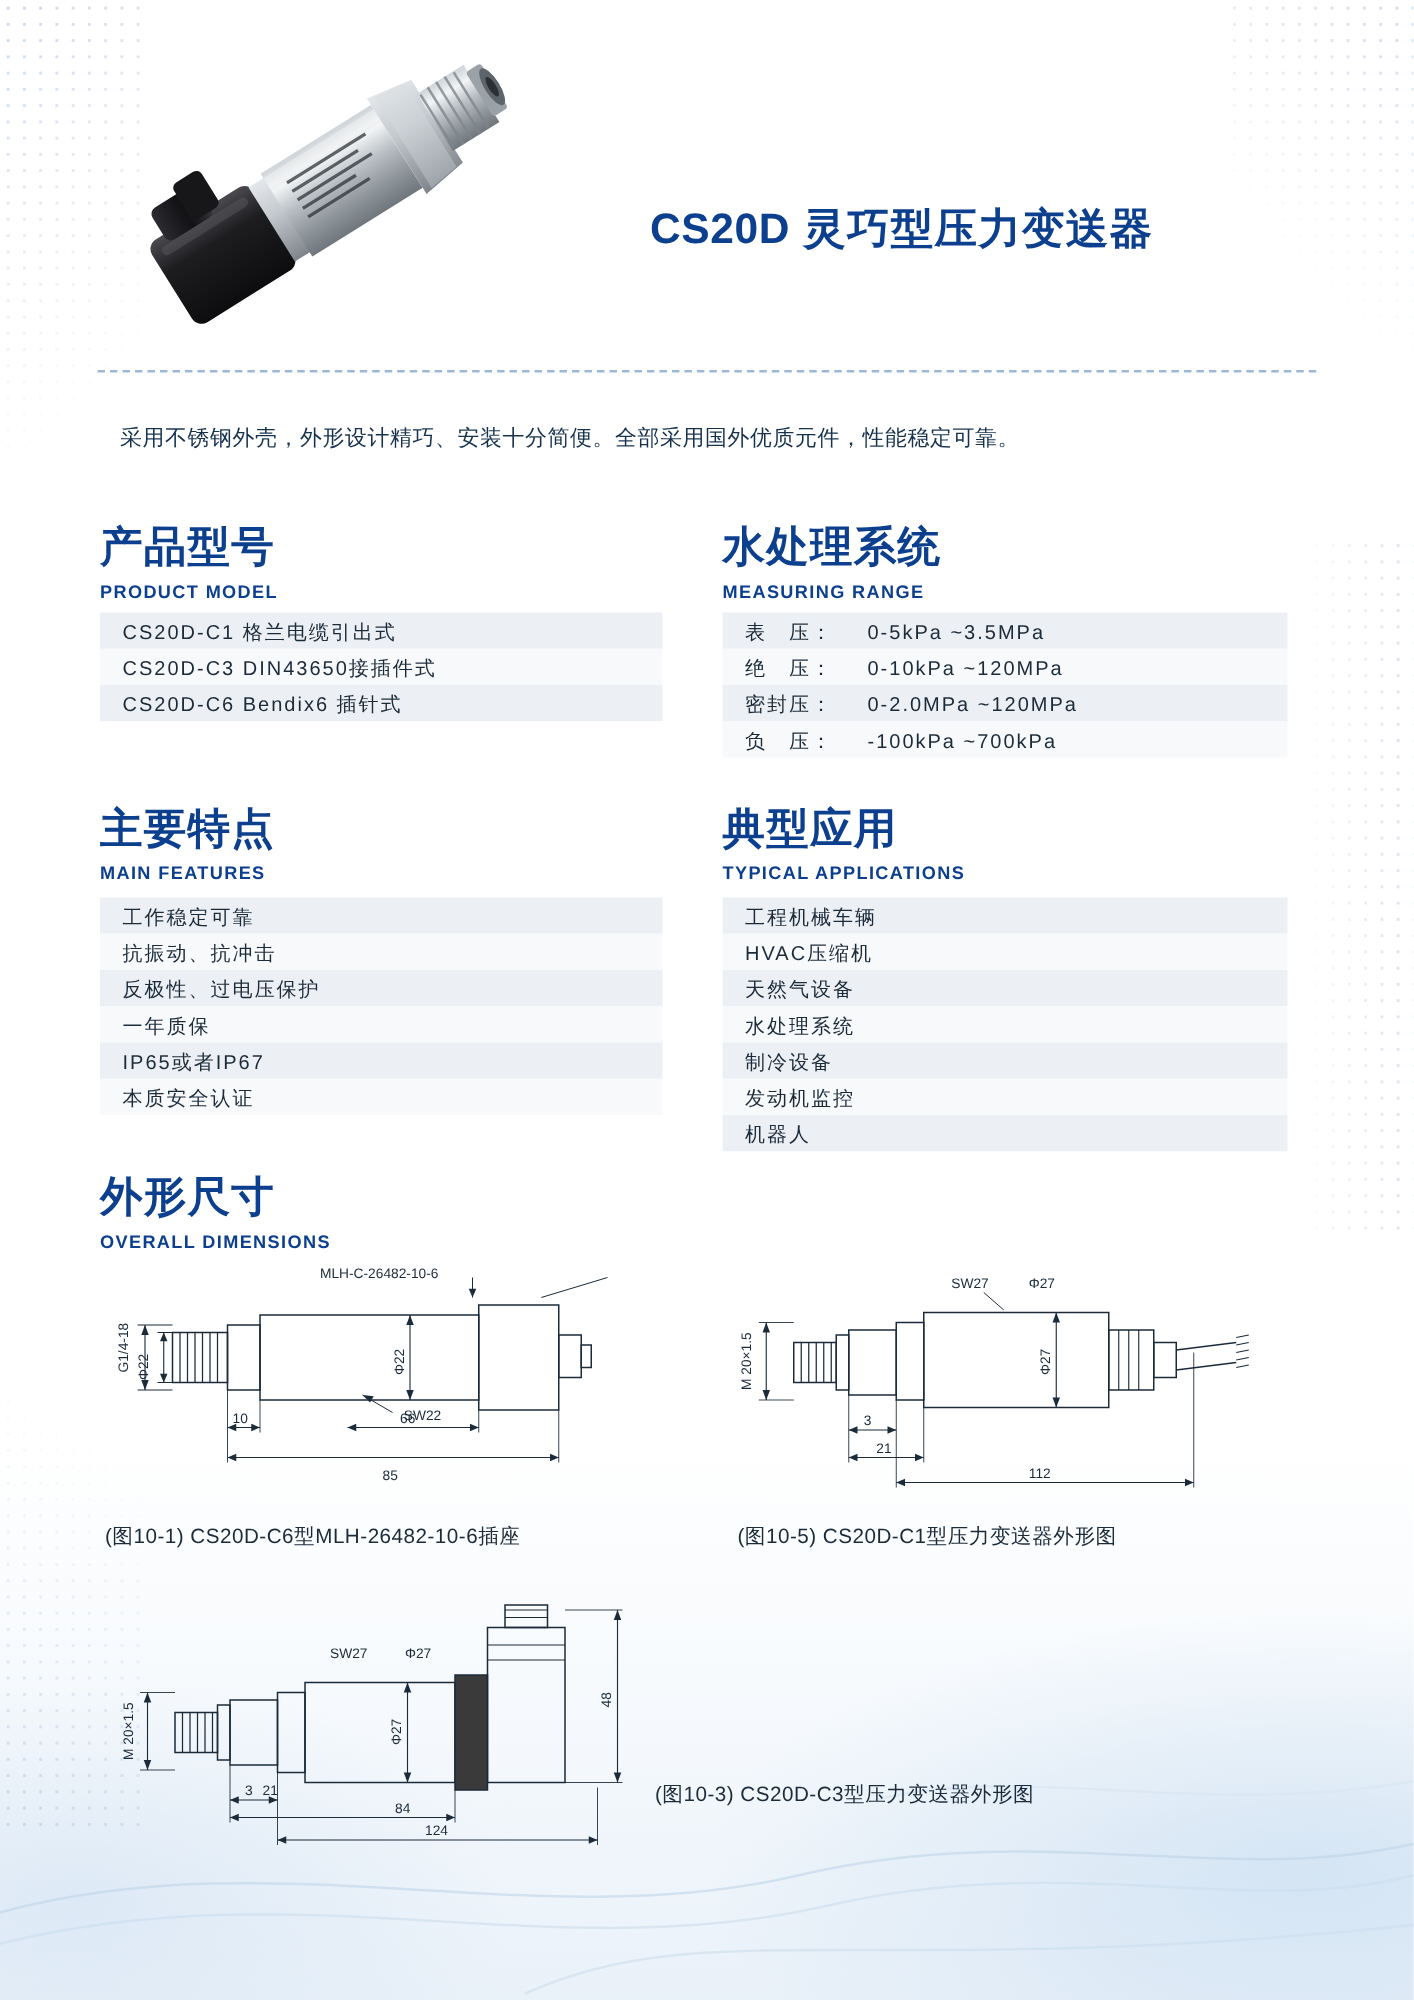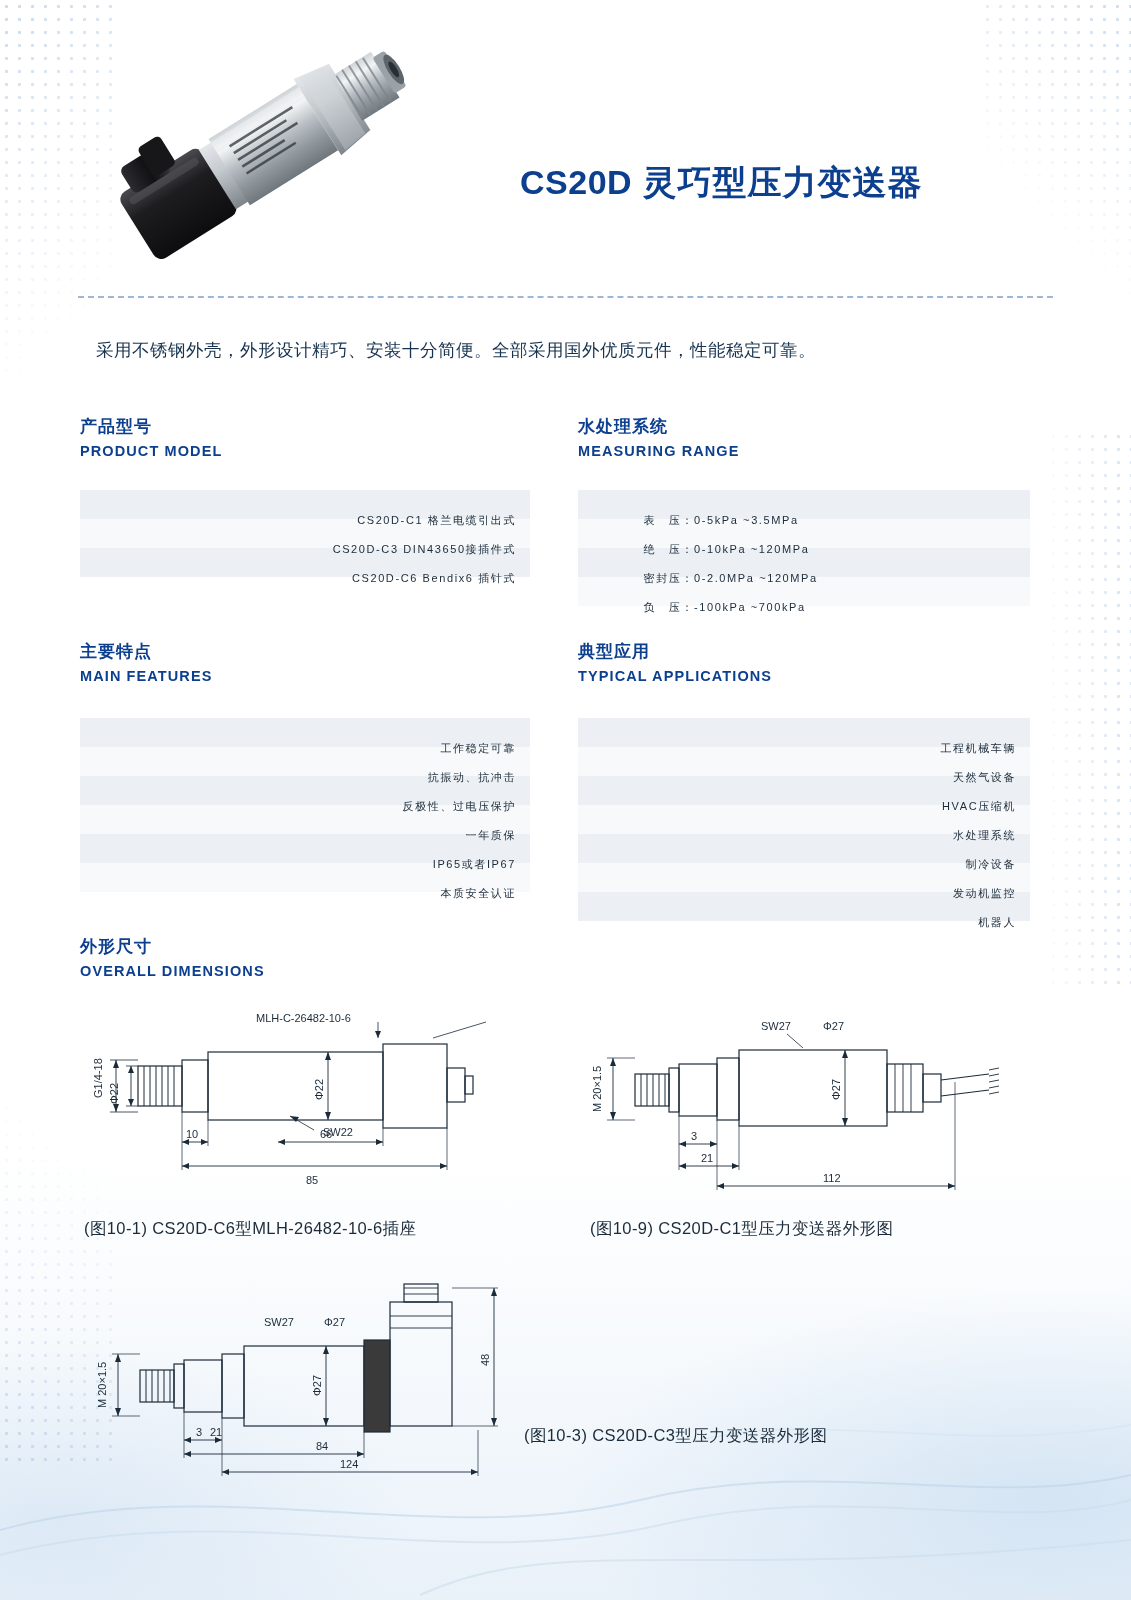--- a/index.html
+++ b/index.html
@@ -54,30 +54,29 @@
     border-top: 2px dashed #9db8d6;
   }
 
   .intro {
     position: absolute; left: 96px; top: 338px; width: 960px;
     font-size: 17.5px; color: #16324f; letter-spacing: .5px;
   }
 
   
   .sec-h { position: absolute; }
-  .sec-h .cn { font-size: 17px; font-weight: bold; color: #0d3f8f; letter-spacing: 1px; }
+  .sec-h .cn { font-size: 34px; font-weight: bold; color: #0d3f8f; letter-spacing: 1px; }
   .sec-h .en { font-size: 14.5px; font-weight: bold; color: #0d3f8f; letter-spacing: 1.1px; margin-top: 5px; }
 
   
   .listbox { position: absolute; }
   .listbox .row {
-    font-size: 11px; color: #1b2b3a; letter-spacing: 1.6px;
-    padding: 20px 14px 4px 18px; height: 29px; line-height: 21px;
+    font-size: 16px; color: #1b2b3a; letter-spacing: 1.6px;
+    padding: 6px 14px 4px 18px; height: 29px; line-height: 21px;
     white-space: nowrap;
-    text-align: right;
   }
   .listbox .row:nth-child(odd) { background: #eceff3; }
   .listbox .row:nth-child(even) { background: #f7f9fb; }
   .listbox.range .row { display: flex; }
   .listbox.range .k { width: 98px; flex: none; }
   .listbox.range .v { }
 
   
   .fig { position: absolute; }
   .fig-cap { position: absolute; font-size: 16.5px; color: #1b2b3a; letter-spacing: .4px; }
@@ -222,22 +221,22 @@
     <div class="row">IP65或者IP67</div>
     <div class="row">本质安全认证</div>
   </div>
 
   <div class="sec-h" style="left:578px; top:640px;">
     <div class="cn">典型应用</div>
     <div class="en">TYPICAL APPLICATIONS</div>
   </div>
   <div class="listbox" style="left:578px; top:718px; width:452px;">
     <div class="row">工程机械车辆</div>
+    <div class="row">HVAC压缩机</div>
     <div class="row">天然气设备</div>
-    <div class="row">HVAC压缩机</div>
     <div class="row">水处理系统</div>
     <div class="row">制冷设备</div>
     <div class="row">发动机监控</div>
     <div class="row">机器人</div>
   </div>
 
   <div class="sec-h" style="left:80px; top:935px;">
     <div class="cn">外形尺寸</div>
     <div class="en">OVERALL DIMENSIONS</div>
   </div>
@@ -383,21 +382,21 @@
     <g fill="#1b2b3a" font-size="11">
       <text x="26" y="104" transform="rotate(-90 26 104)">M 20×1.5</text>
       <text x="265" y="92" transform="rotate(-90 265 92)">Φ27</text>
       <text x="186" y="22">SW27</text>
       <text x="248" y="22">Φ27</text>
       <text x="116" y="132">3</text>
       <text x="126" y="154">21</text>
       <text x="248" y="174">112</text>
     </g>
   </svg>
-  <div class="fig-cap" style="left:590px; top:1218px;">(图10-9) CS20D-C1型压力变送器外形图</div>
+  <div class="fig-cap" style="left:590px; top:1218px;">(图10-5) CS20D-C1型压力变送器外形图</div>
 
   <svg class="fig" style="left:78px; top:1258px; width:480px; height:220px;" viewBox="0 0 480 220">
     <g fill="none" stroke="#1b2b3a" stroke-width="1.2">
 
       <rect x="62" y="112" width="34" height="32"></rect>
       <g stroke-width="1">
         <line x1="68" y1="112" x2="68" y2="144"></line>
           <line x1="74" y1="112" x2="74" y2="144"></line>
         <line x1="80" y1="112" x2="80" y2="144"></line>
           <line x1="86" y1="112" x2="86" y2="144"></line>

